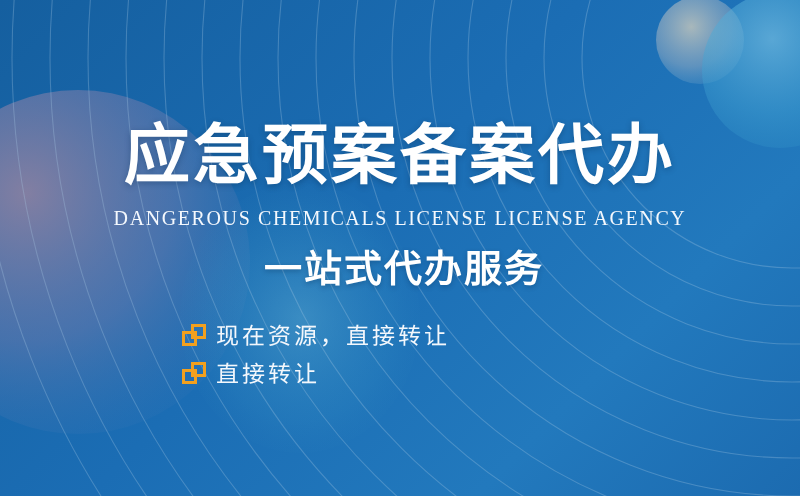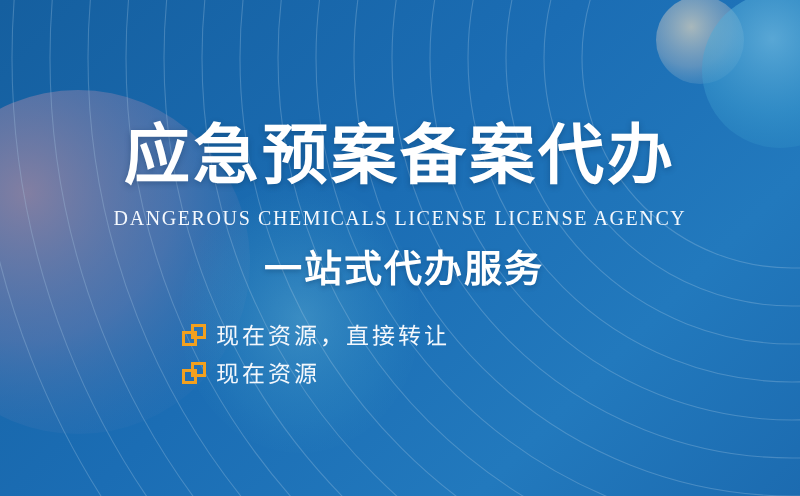--- a/index.html
+++ b/index.html
@@ -215,18 +215,18 @@
         </span>
         <span class="bullet-text">现在资源，直接转让</span>
       </div>
 
 
       <div class="bullet">
         <span class="bullet-icon">
           <span class="sq-big"></span>
           <span class="sq-small"></span>
         </span>
-        <span class="bullet-text">现在资源</span>
+        <span class="bullet-text">直接转让</span>
       </div>
 
     </div>
   </div>
 </div>
 
 </body></html>

